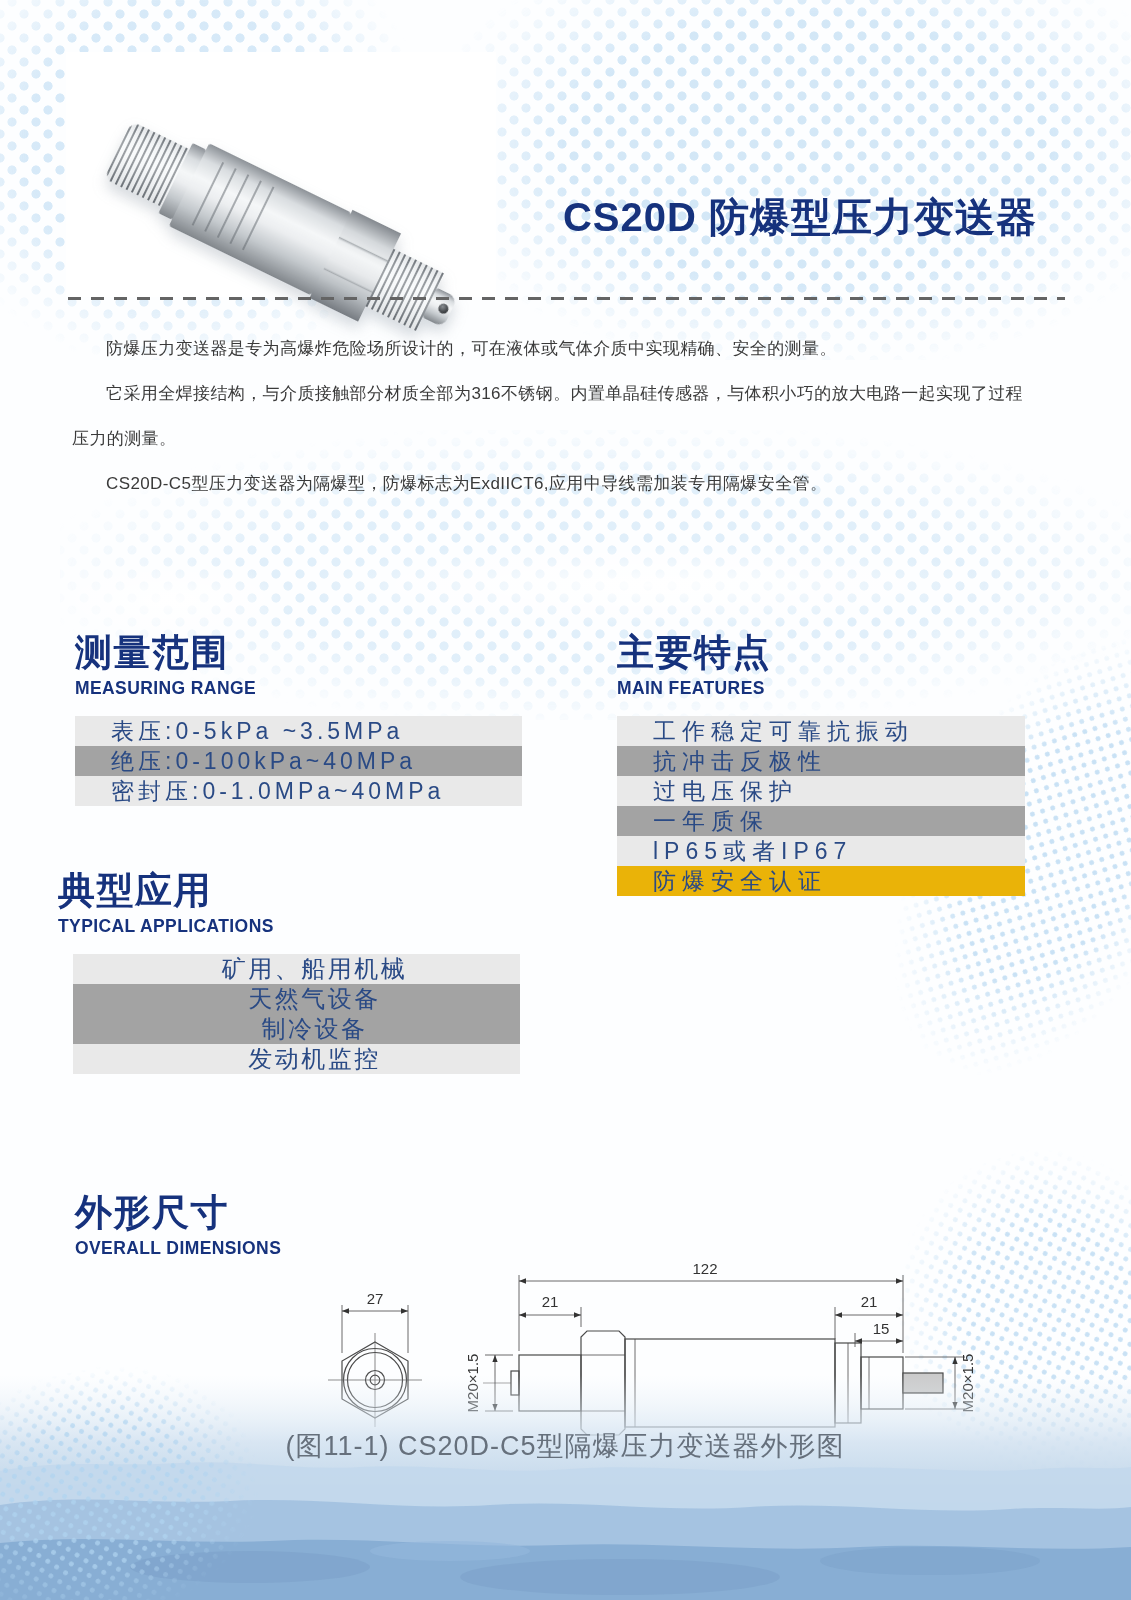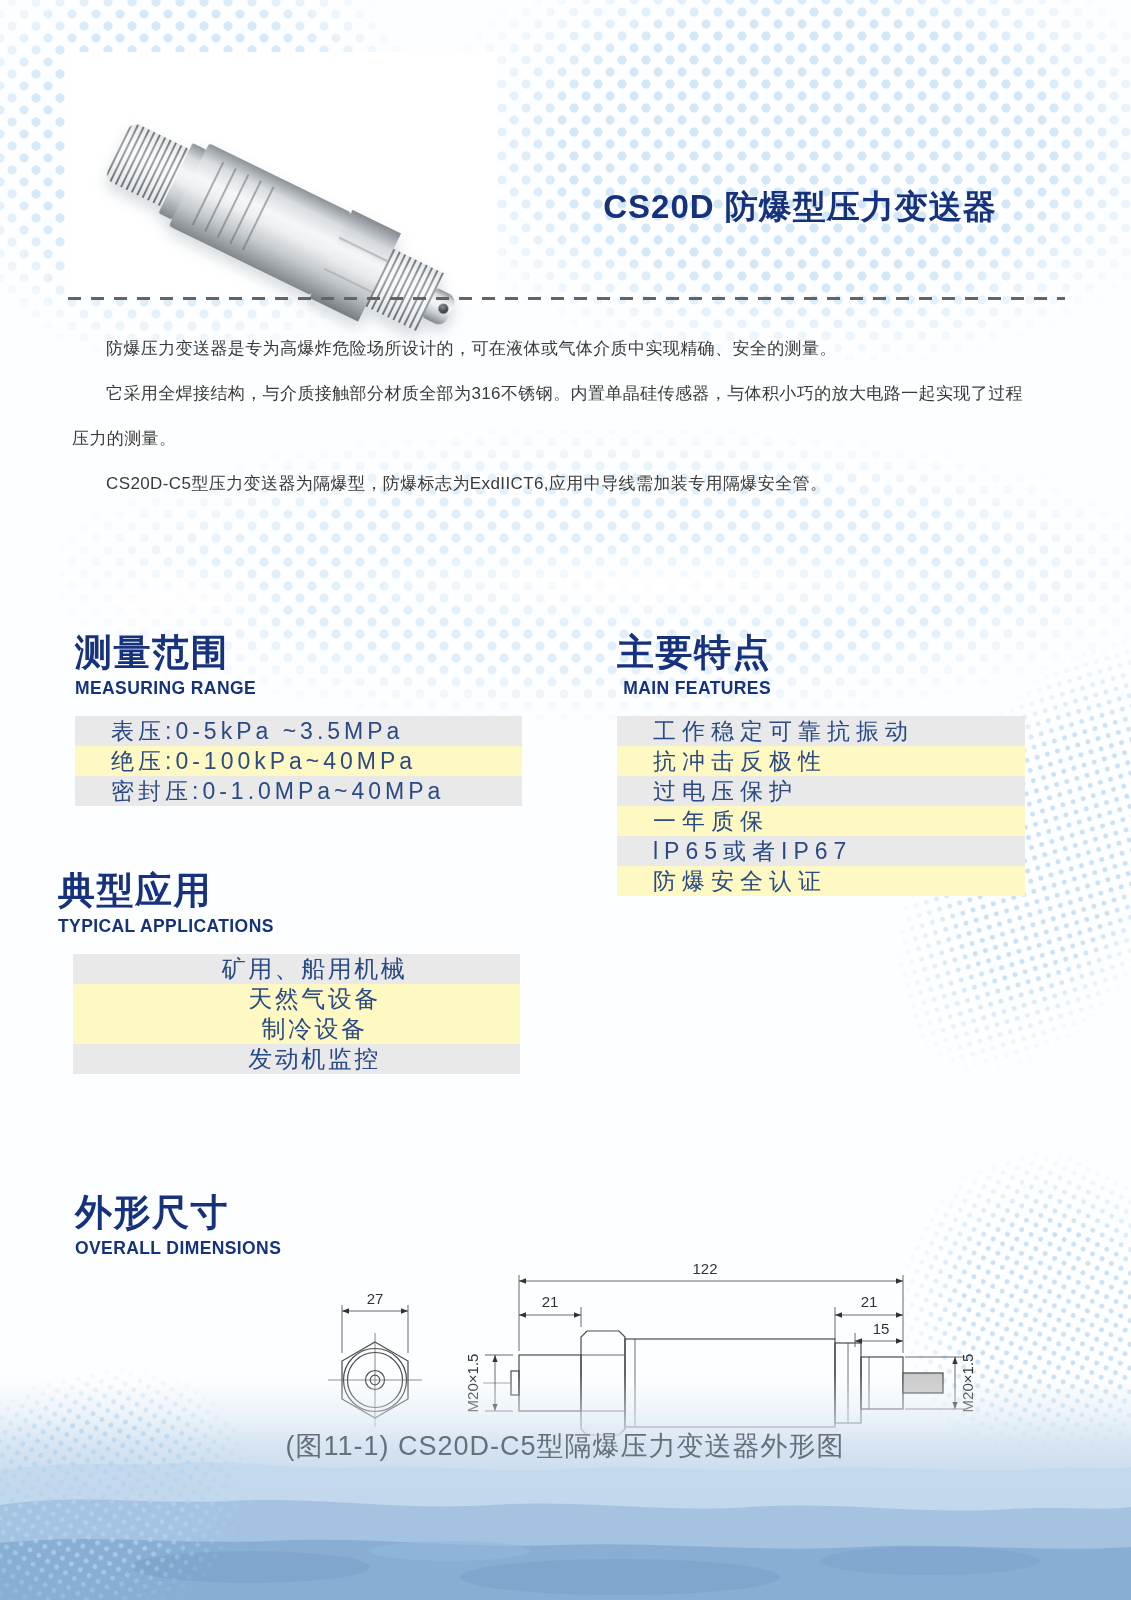--- a/index.html
+++ b/index.html
@@ -65,42 +65,42 @@
       linear-gradient(180deg,#84898f 0%,#d5d9dc 20%,#f4f6f7 40%,#e8eaec 55%,#bcc1c5 76%,#777c82 100%);}
   .thR{width:56px;height:64px;}
   .tip{width:23px;height:33px;border-radius:3px 9px 9px 3px;position:relative;}
   .tip::after{content:"";position:absolute;right:3px;top:50%;transform:translateY(-50%);
     width:10px;height:10px;border-radius:50%;
     background:radial-gradient(circle at 35% 35%, #8a8f94 0%, #3a3d40 65%, #232527 100%);}
 
   
   .title{
     position:absolute;left:515px;top:163px;width:570px;text-align:center;
-    font-size:33px;font-weight:800;color:#16327d;letter-spacing:1px;white-space:nowrap;
+    font-size:40px;font-weight:800;color:#16327d;letter-spacing:1px;white-space:nowrap;
   }
   .divider{
     position:absolute;left:68px;top:297px;width:997px;height:3px;
     background:repeating-linear-gradient(90deg,#646464 0 13px, transparent 13px 23px);
   }
 
   
   .intro{position:absolute;left:72px;top:326px;width:962px;color:#3a3a3a;
     font-size:17px;line-height:45px;letter-spacing:.4px;}
   .intro p{margin:0;text-indent:2em;}
 
   
   .sec{position:absolute;}
   .sec-zh{font-size:37px;font-weight:800;color:#16327d;letter-spacing:1.5px;line-height:1.15;}
-  .sec-en{font-size:17.5px;font-weight:700;color:#16327d;letter-spacing:.4px;margin-top:3px;text-align:right;}
+  .sec-en{font-size:17.5px;font-weight:700;color:#16327d;letter-spacing:.4px;margin-top:3px;}
 
   
   .tbl{position:absolute;}
   .row{height:30px;line-height:30px;color:#2a4a85;padding-left:36px;box-sizing:border-box;white-space:nowrap;}
   .row.odd{background:#e9e9e9;}
-  .row.even{background:#fef9c3;}
+  .row.even{background:#a3a3a3;}
   .tbl-range{width:447px;font-size:23px;letter-spacing:4px;}
   .tbl-feat{width:408px;font-size:23px;letter-spacing:6px;}
   .tbl-app{width:447px;font-size:24px;letter-spacing:2.5px;}
 
   
   .drawing{position:absolute;left:315px;top:1243px;}
   .drawing svg{display:block;}
   .dim-text{font-size:15px;fill:#333;font-family:"Liberation Sans",sans-serif;}
   .caption{position:absolute;left:215px;top:1428px;width:700px;text-align:center;
     color:#66707c;font-size:27px;letter-spacing:1px;}
@@ -156,21 +156,21 @@
   <div class="sec" style="left:617px;top:632px;">
     <div class="sec-zh">主要特点</div>
     <div class="sec-en">MAIN FEATURES</div>
   </div>
   <div class="tbl tbl-feat" style="left:617px;top:716px;">
     <div class="row odd">工作稳定可靠抗振动</div>
     <div class="row even">抗冲击反极性</div>
     <div class="row odd">过电压保护</div>
     <div class="row even">一年质保</div>
     <div class="row odd">lP65或者IP67</div>
-    <div class="row even" style="background:#fef9c3;">防爆安全认证</div>
+    <div class="row even" style="background:#eab308;">防爆安全认证</div>
   </div>
 
   <div class="sec" style="left:58px;top:870px;">
     <div class="sec-zh">典型应用</div>
     <div class="sec-en">TYPICAL APPLICATIONS</div>
   </div>
   <div class="tbl tbl-app" style="left:73px;top:954px;text-align:center;">
     <div class="row odd">矿用、船用机械</div>
     <div class="row even">天然气设备</div>
     <div class="row even">制冷设备</div>

